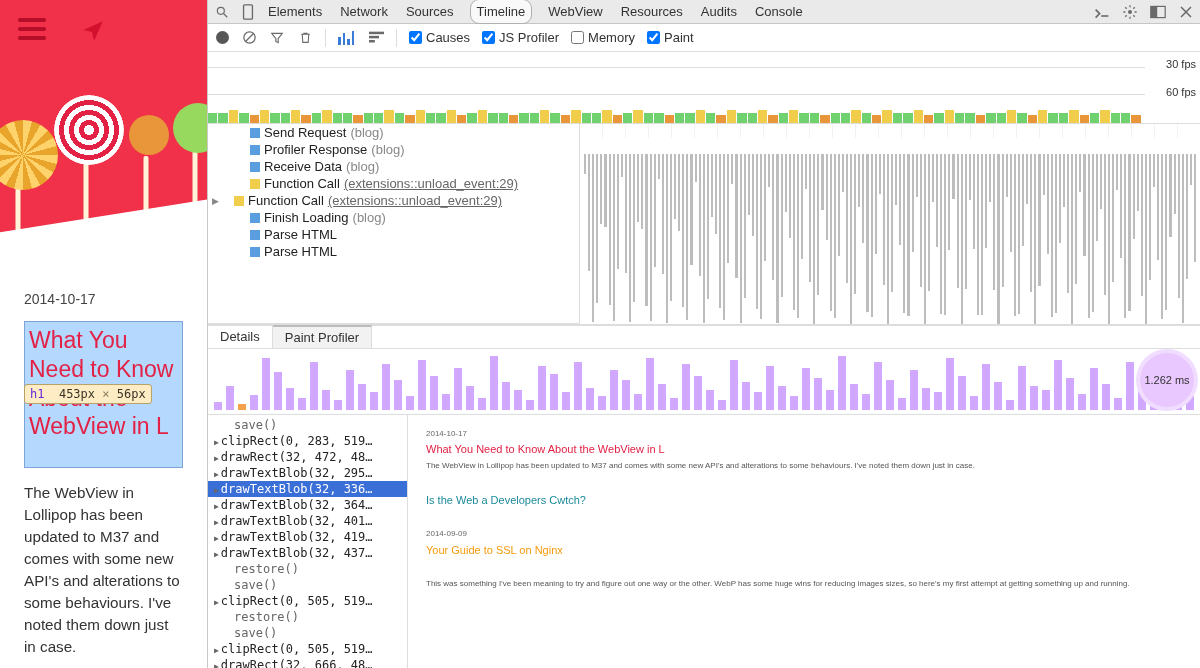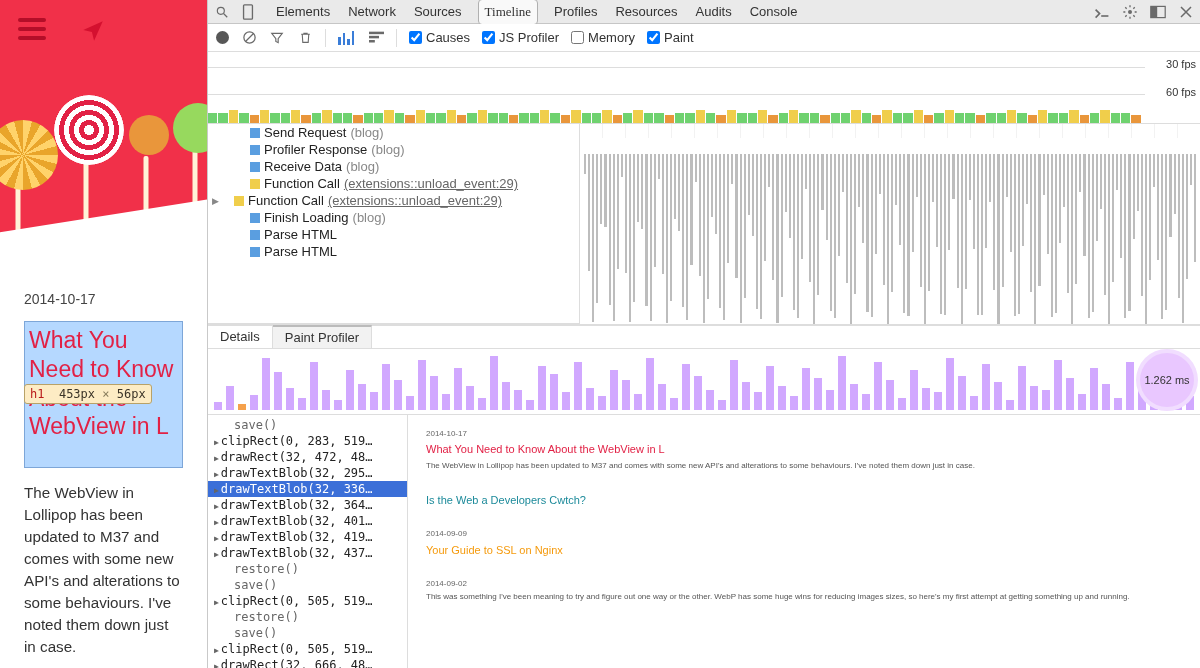--- a/index.html
+++ b/index.html
@@ -58,33 +58,33 @@
 .hl-wrap{ position:relative; margin-top:14px;}
 .hl-title{ background:#b5d8ff; padding:4px 8px 26px 4px; font-size:23px; color:#e22145; font-weight:300; line-height:1.25; border:1px solid #7da6d8; }
 .measure-tt{
   position:absolute; left:0; top:63px;
   background:#fdecc4; border:1px solid #b8a268; color:#3b3427;
   font-size:12px; padding:2px 5px; border-radius:3px;
   font-family: Menlo, Consolas, monospace;
   white-space:nowrap;
 }
 .measure-tt .mut{color:#857a5a}
-.measure-tt .tag{color:#b91c1c}
+.measure-tt .tag{color:#6d28d9}
 
 
 .devtools{ flex:1; height:100%; display:flex; flex-direction:column; border-left:1px solid #c9c9c9;}
 .dt-topbar{
   height:24px; background:#eaeaea; border-bottom:1px solid #c6c6c6;
   display:flex; align-items:center; padding:0 6px; gap:10px;
 }
 .dt-ico{ width:16px; height:16px; color:#6a6a6a; display:flex; align-items:center; justify-content:center;}
 .dt-ico svg{display:block}
-.dt-tabs{ display:flex; align-items:center; gap:14px; margin-left:8px; font-size:13px; color:#333;}
+.dt-tabs{ display:flex; align-items:center; gap:14px; font-size:13px; color:#333;}
 .dt-tab{ padding:2px 2px; cursor:pointer;}
-.dt-tab.sel{ border:1px solid #b0b0b0; background:#f9f9f9; border-radius:4px; padding:4px 6px;font-family:Liberation Serif, serif;}
+.dt-tab.sel{ border:1px solid #b0b0b0; background:#f9f9f9; border-radius:9px; padding:4px 6px;}
 .dt-right-icons{ margin-left:auto; display:flex; gap:12px; align-items:center;}
 
 .dt-toolbar{
   height:28px; background:#fff; border-bottom:1px solid #ddd;
   display:flex; align-items:center; padding:0 8px; gap:12px; font-size:13px; color:#333;
 }
 .rec-dot{ width:13px; height:13px; border-radius:50%; background:#575757;}
 .ck{ display:flex; align-items:center; gap:4px;}
 .ck input{margin:0}
 .tool-sep{width:1px;height:18px;background:#ddd;}
@@ -208,21 +208,21 @@
     <div class="dt-ico">
         <svg width="12" height="16" viewBox="0 0 12 18">
           <rect x="1" y="1" width="10" height="16" rx="1" fill="none" stroke="#6a6a6a" stroke-width="1.5"></rect>
         </svg>
       </div>
     <div class="dt-tabs" id="dt-top-tabs">
         <div class="dt-tab">Elements</div>
         <div class="dt-tab">Network</div>
         <div class="dt-tab">Sources</div>
         <div class="dt-tab sel">Timeline</div>
-        <div class="dt-tab">Profiles</div>
+        <div class="dt-tab">WebView</div>
         <div class="dt-tab">Resources</div>
         <div class="dt-tab">Audits</div>
         <div class="dt-tab">Console</div>
       </div>
     <div class="dt-right-icons">
       <div class="dt-ico">
           <svg width="16" height="14" viewBox="0 0 20 14">
             <polyline points="2,4 7,9 2,14" fill="none" stroke="#6a6a6a" stroke-width="2"></polyline>
             <line x1="9" y1="12" x2="18" y2="12" stroke="#6a6a6a" stroke-width="2"></line>
           </svg>
@@ -729,21 +729,20 @@
               <div class="pv-body">The WebView in Lollipop has been updated to M37 and comes with some new API's and alterations to some behaviours. I've noted them down just in case.</div>
             </div>
             <div class="pv-post">
               <div class="pv-title teal">Is the Web a Developers Cwtch?</div>
             </div>
             <div class="pv-post">
               <div class="pv-date">2014-09-09</div>
               <div class="pv-title orange">Your Guide to SSL on Nginx</div>
             </div>
             <div class="pv-post">
-              <div class="pv-date">2014-09-02</div>
               <div class="pv-body">This was something I've been meaning to try and figure out one way or the other. WebP has some huge wins for reducing images sizes, so here's my first attempt at getting something up and running.</div>
             </div>
           </div>
       </div>
       </div>
     </div>
 
 </div>
 
 </body></html>

